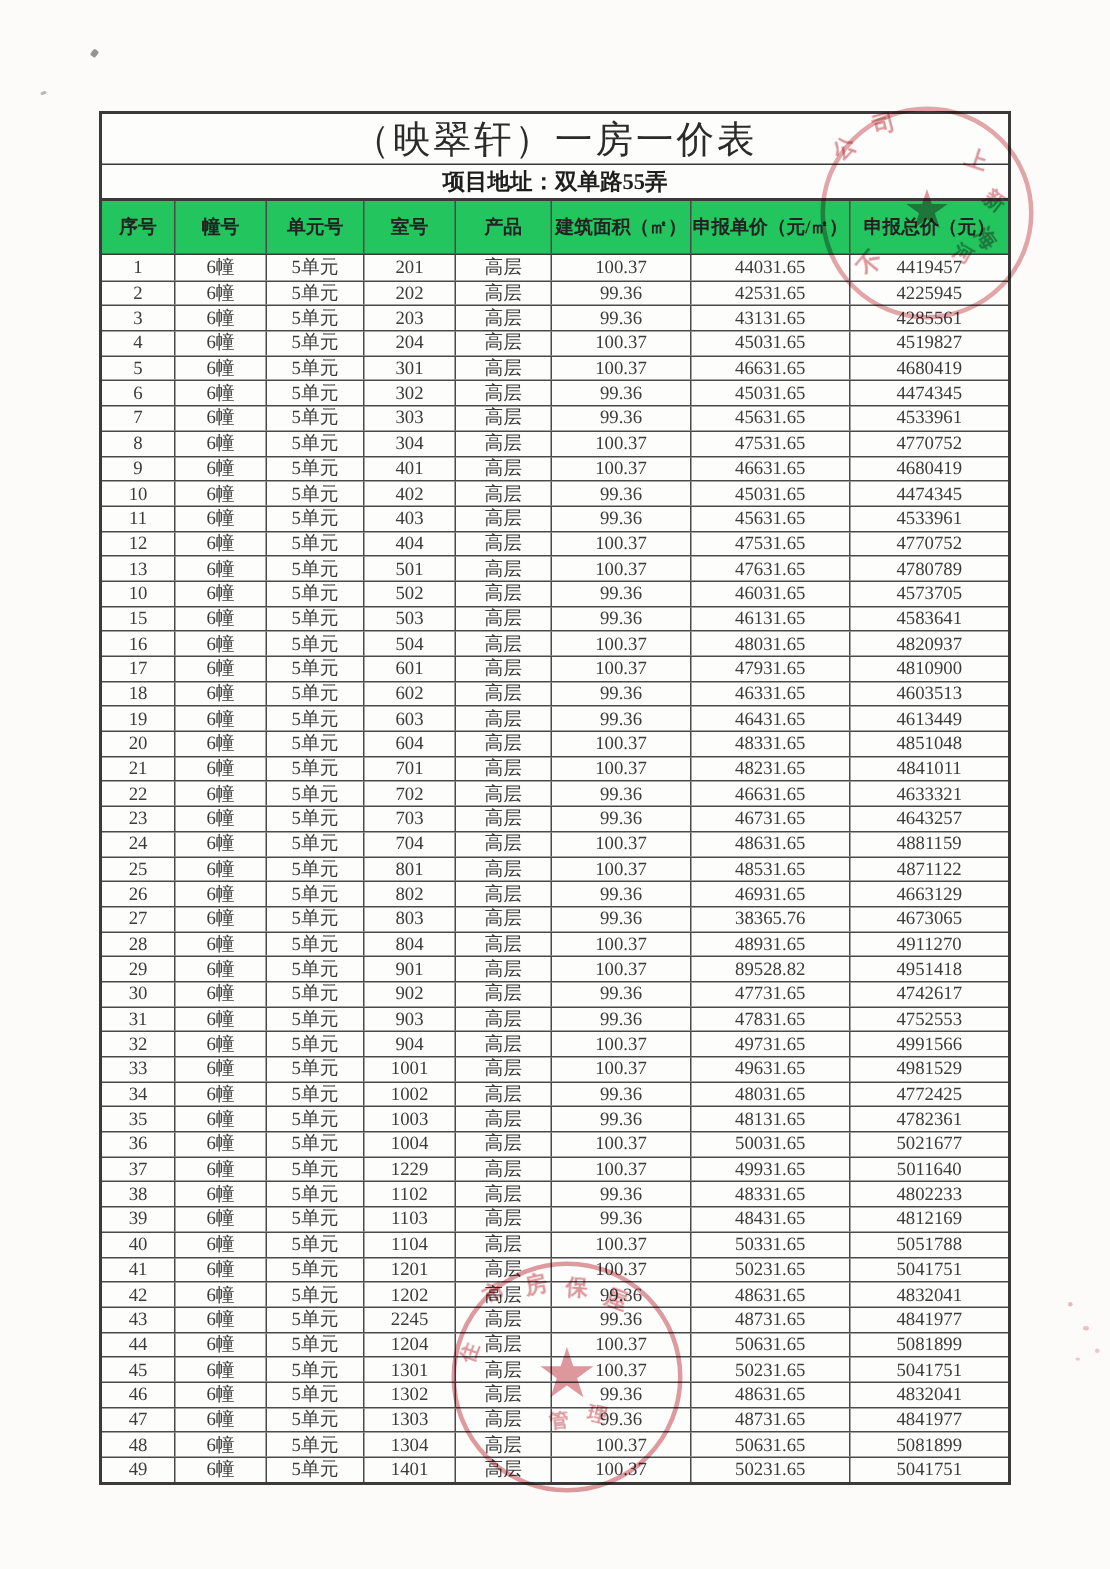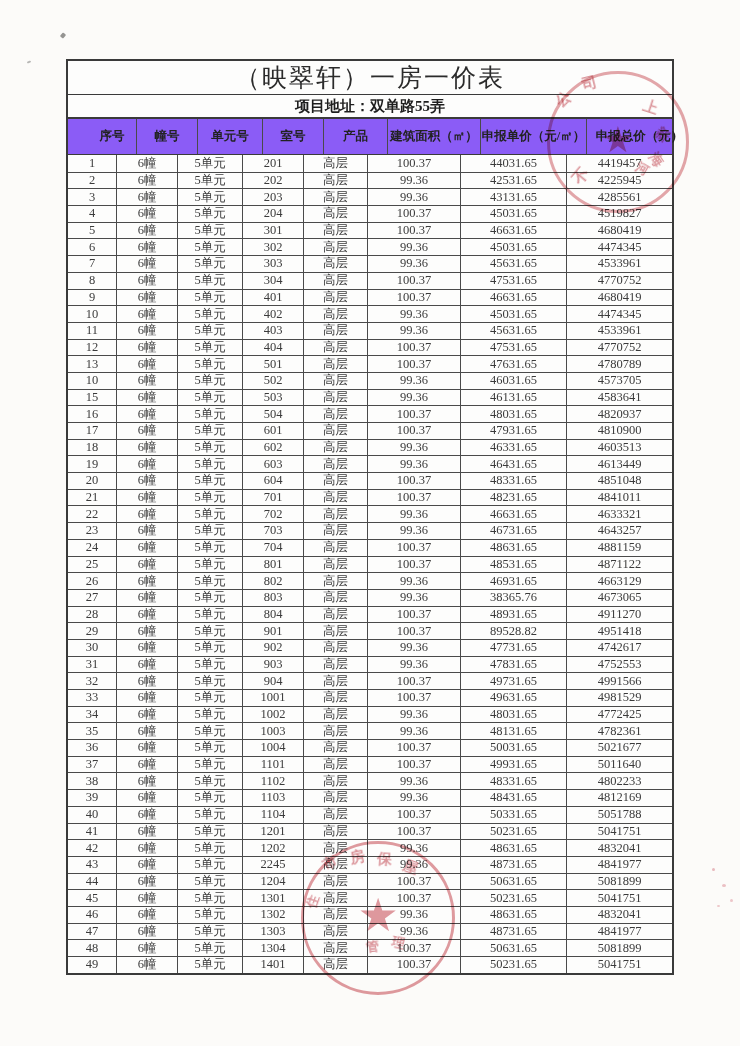--- a/index.html
+++ b/index.html
@@ -7,39 +7,39 @@
     width:740px;height:1046px;
     font-family:"Liberation Serif","DejaVu Serif",serif;
     background:#ffffff;
   }
   .page{
     position:relative;width:740px;height:1046px;
     background:#fcfbf9;overflow:hidden;
   }
   
   .sheet{
-    position:absolute;left:66px;top:59px;width:608px;
+    position:absolute;left:66px;top:74px;width:608px;
     box-sizing:border-box;border:2px solid #3a3a3a;background:#fdfdfc;
   }
   .title{
     height:33px;display:flex;align-items:center;justify-content:center;
     font-size:25px;letter-spacing:2px;color:#2b2b2b;
     border-bottom:1px solid #3a3a3a;white-space:nowrap;
   }
   .subtitle{
     height:22px;display:flex;align-items:center;justify-content:center;
     font-size:15px;font-weight:bold;color:#1e1e1e;
     border-bottom:2px solid #3a3a3a;
   }
   .grid-row{
     display:grid;
     grid-template-columns:48px 61px 65px 61px 64px 93px 106px 106px;
   }
   .thead{
-    height:35px;border-bottom:1px solid #3a3a3a;background:#8b5cf6;padding-left:20px;
+    height:35px;border-bottom:1px solid #3a3a3a;background:#22c55e;
   }
   .thead .cell{
     font-weight:bold;font-size:12.5px;color:#222;
   }
   .tbody .row{
     height:16.7px;box-sizing:border-box;border-top:1px solid #4a4a4a;
   }
   .tbody .row:first-child{border-top:none;}
   .cell{
     display:flex;align-items:center;justify-content:center;
@@ -456,21 +456,21 @@
           <div class="cell">1004</div>
           <div class="cell">高层</div>
           <div class="cell">100.37</div>
           <div class="cell">50031.65</div>
           <div class="cell">5021677</div>
         </div>
         <div class="row grid-row">
           <div class="cell">37</div>
           <div class="cell">6幢</div>
           <div class="cell">5单元</div>
-          <div class="cell">1101</div>
+          <div class="cell">1229</div>
           <div class="cell">高层</div>
           <div class="cell">100.37</div>
           <div class="cell">49931.65</div>
           <div class="cell">5011640</div>
         </div>
         <div class="row grid-row">
           <div class="cell">38</div>
           <div class="cell">6幢</div>
           <div class="cell">5单元</div>
           <div class="cell">1102</div>

